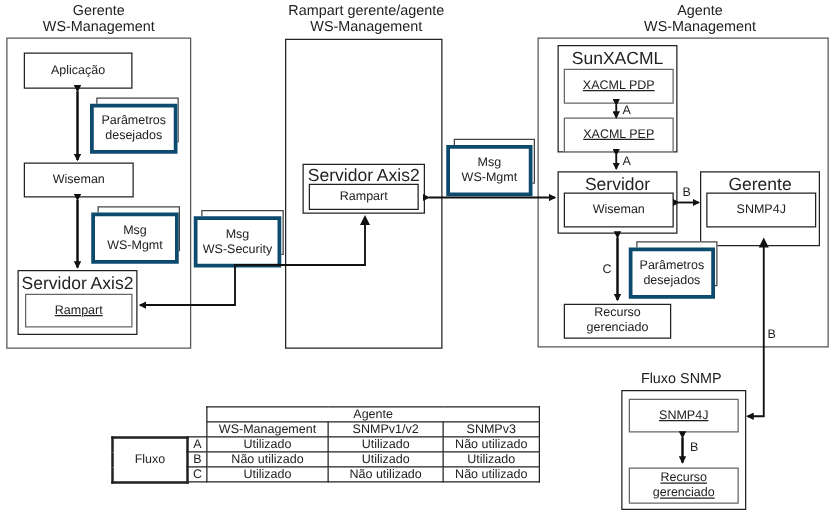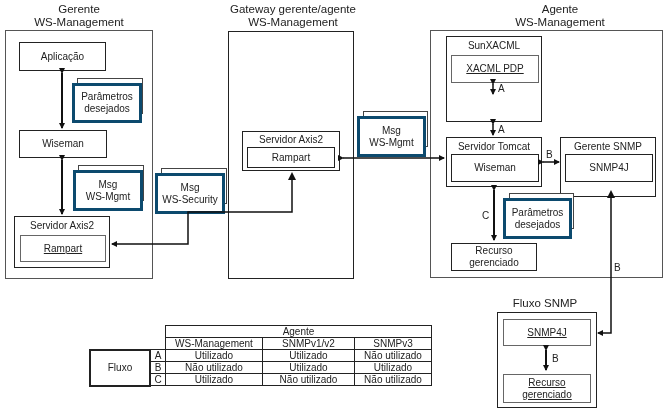--- a/index.html
+++ b/index.html
@@ -4,21 +4,21 @@
 <style>
   html, body { margin:0; padding:0; background:#fff; }
   body { width:667px; height:414px; position:relative; overflow:hidden;
          font-family:"Liberation Sans", sans-serif; color:#111; }
   .title { position:absolute; text-align:center; font-size:11.5px; line-height:13px; color:#222; }
   .group { position:absolute; border:1px solid #555; background:#fff; }
   .box { position:absolute; border:1px solid #222; background:#fff; box-sizing:border-box;
          display:flex; align-items:center; justify-content:center; text-align:center;
          font-size:10px; line-height:12px; color:#222; }
   .boxg { border-color:#666;text-decoration:underline; }
-  .cap { position:absolute; left:0; right:0; text-align:center; font-size:10px; color:#222; }
+  .cap { position:absolute; left:0; right:0; text-align:center; font-size:14px; color:#222; }
   .doc { position:absolute; }
   .doc .back { position:absolute; border:1px solid #444; background:#fff; }
   .doc .front { position:absolute; border:3px solid #0c4a6e; background:#fff; display:flex;
          align-items:center; justify-content:center; text-align:center; font-size:10px; line-height:12px; color:#222; }
   svg#wires { position:absolute; left:0; top:0; }
   .lbl { position:absolute; font-size:10px; color:#222; }
   table.flow { position:absolute; border-collapse:collapse; font-size:10px; color:#222; }
   table.flow td { border:1px solid #222; text-align:center; padding:0 3px; height:11px; line-height:11px; }
   table.flow td.blank { border:none; }
 </style>
@@ -71,21 +71,21 @@
   <div class="back" style="left:6px;top:0;width:64px;height:34px;"></div>
   <div class="front" style="left:0;top:5px;width:64px;height:35px;">
     <div>
         <div>Msg</div>
         <div>WS-Security</div>
       </div>
   </div>
 </div>
 
 <div class="title" style="left:218px;top:3px;width:150px;">
-  <div>Gateway gerente/agente</div>
+  <div>Rampart gerente/agente</div>
   <div>WS-Management</div>
 </div>
 <div class="group" style="left:228px;top:31px;width:124px;height:246px;border-color:#222;"></div>
 <div class="box" style="left:242px;top:131px;width:98px;height:40px;display:block;">
   <div class="cap" style="top:2px;">Servidor Axis2</div>
   <div class="box" style="left:4px;top:15px;width:88px;height:21px;">
     <span>Rampart</span>
   </div>
 </div>
 
@@ -102,20 +102,23 @@
 <div class="title" style="left:500px;top:3px;width:120px;">
   <div>Agente</div>
   <div>WS-Management</div>
 </div>
 <div class="group" style="left:430px;top:30px;width:231px;height:246px;"></div>
 
 <div class="box" style="left:446px;top:36px;width:96px;height:86px;display:block;">
   <div class="cap" style="top:3px;">SunXACML</div>
   <div class="box boxg" style="left:4px;top:18px;width:88px;height:28px;">
     <span>XACML PDP</span>
+  </div>
+  <div class="box boxg" style="left:4px;top:57px;width:88px;height:28px;">
+    <span>XACML PEP</span>
   </div>
 </div>
 
 <div class="box" style="left:446px;top:137px;width:96px;height:50px;display:block;">
   <div class="cap" style="top:3px;">Servidor Tomcat</div>
   <div class="box" style="left:4px;top:16px;width:88px;height:28px;">
     <span>Wiseman</span>
   </div>
 </div>
 

